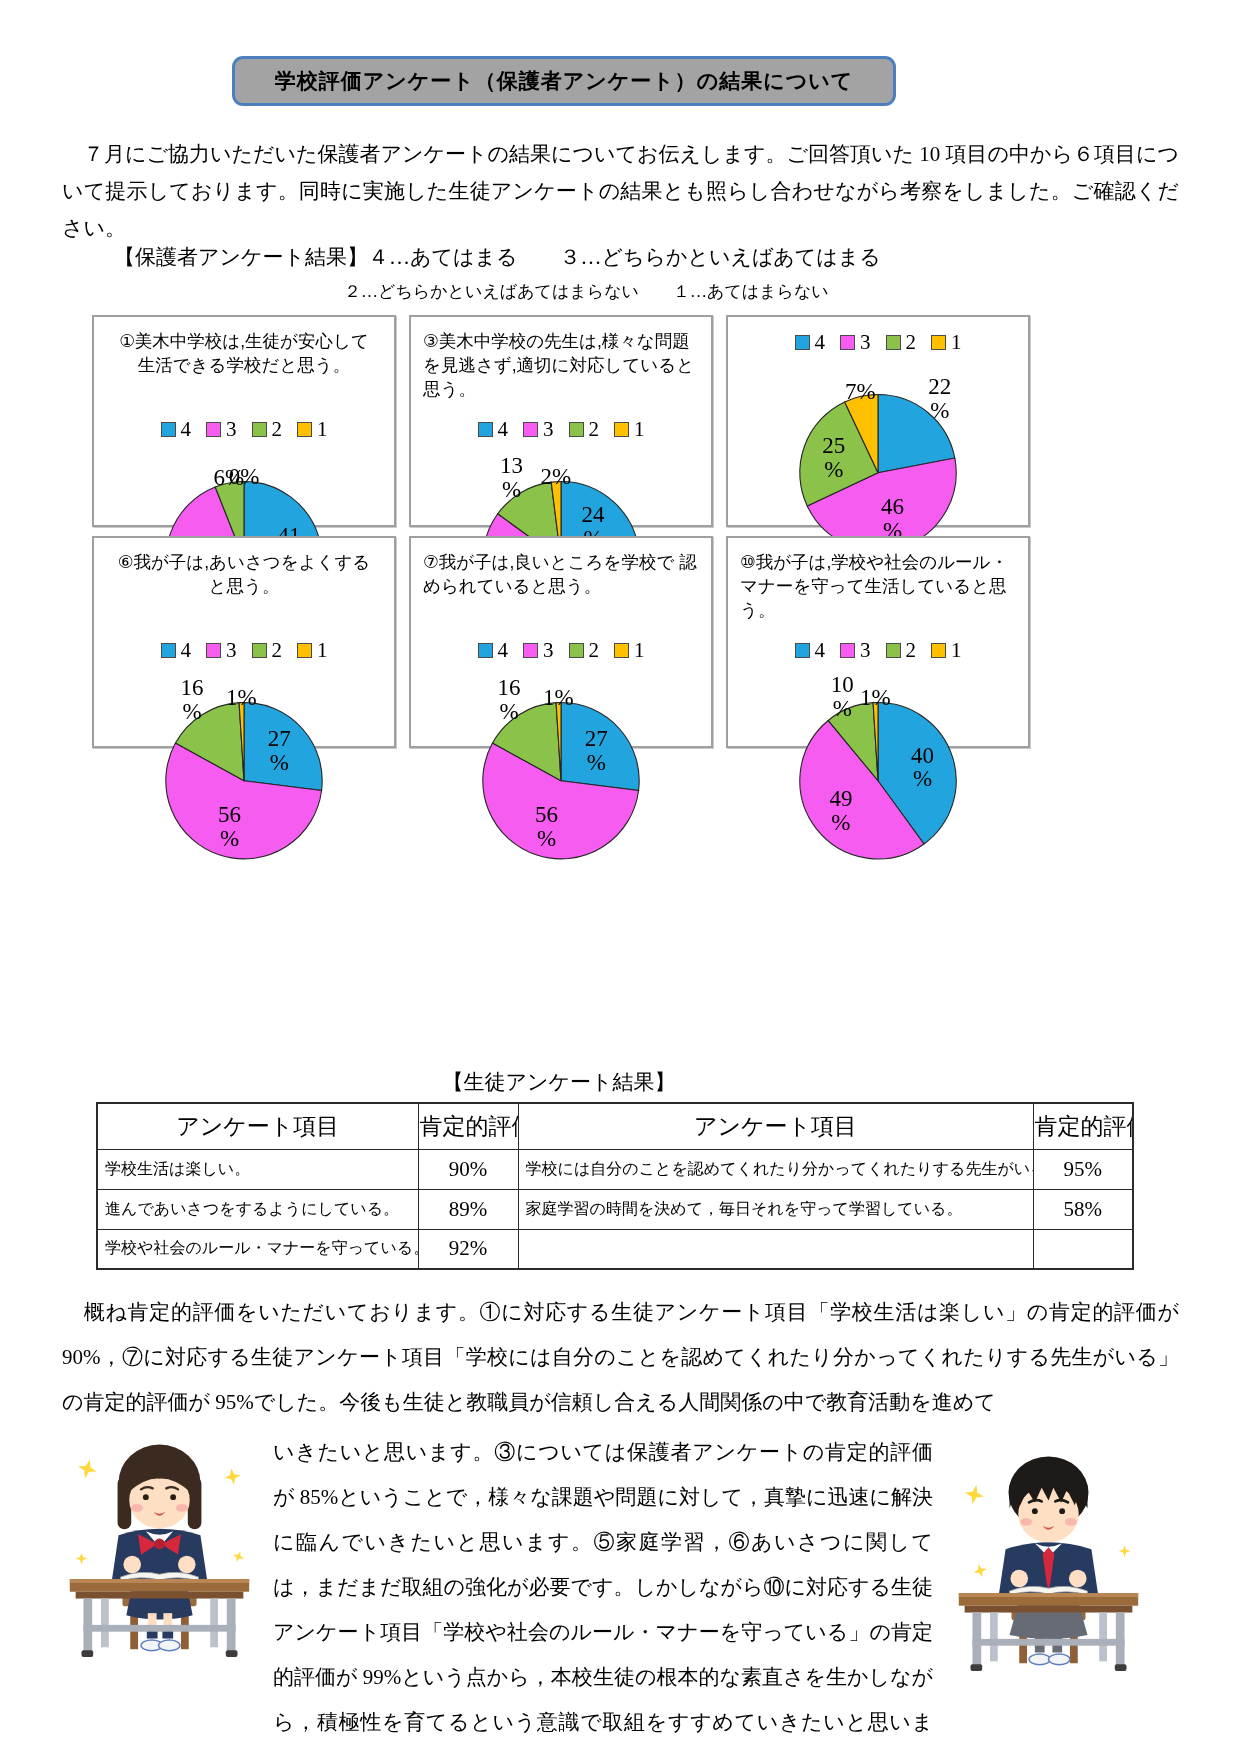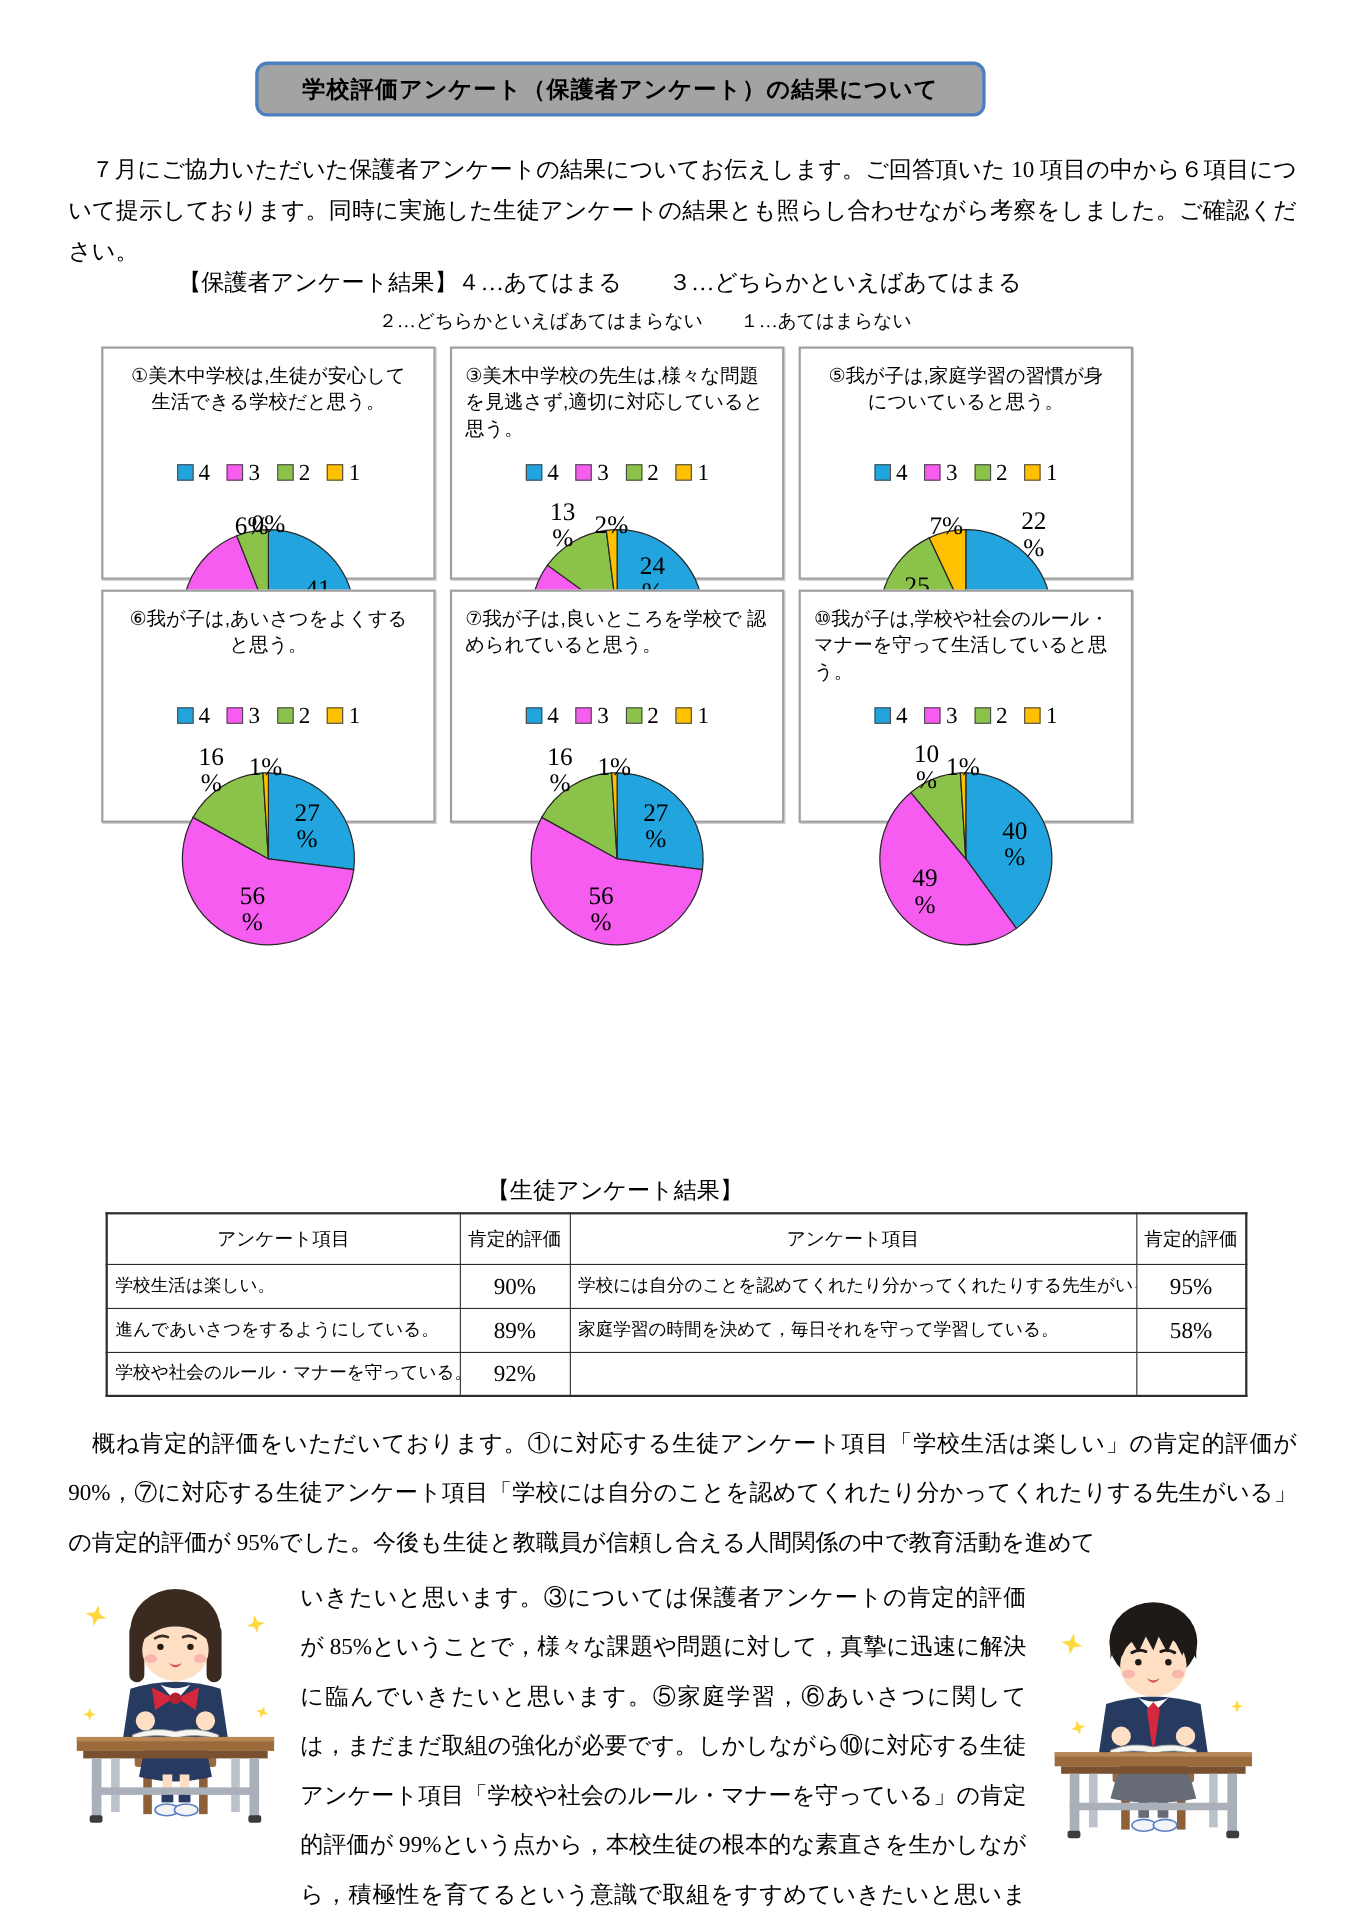--- a/index.html
+++ b/index.html
@@ -10,21 +10,21 @@
   
   .banner{left:232px;top:56px;width:664px;height:50px;background:#a3a3a3;
           border:3px solid #4d7ebf;border-radius:11px;display:flex;
           align-items:center;justify-content:center;box-sizing:border-box;}
   .banner span{font-family:"Liberation Sans","DejaVu Sans",sans-serif;
                font-weight:bold;font-size:21px;letter-spacing:1px;}
 
   
   .para{font-size:21px;line-height:37px;text-align:justify;}
   .intro{left:62px;top:136px;width:1117px;}
-  .scale1{left:114px;top:243px;font-size:21px;margin-left:48px;}
+  .scale1{left:114px;top:243px;font-size:21px;}
   .scale2{left:344px;top:280px;font-size:17px;}
 
   
   .grid{left:92px;top:315px;width:938px;display:grid;
         grid-template-columns:repeat(3,1fr);gap:9px 13px;}
   .chart-box{border:2px solid #9f9f9f;box-shadow:1px 1px 0 #c9c9c9;background:#fff;
              height:212px;box-sizing:border-box;padding:12px 12px 2px;
              display:flex;flex-direction:column;gap:11px;}
   .chart-title{font-family:"Liberation Sans","DejaVu Sans",sans-serif;
                font-size:17.5px;line-height:24px;height:76px;flex:none;}
@@ -35,21 +35,21 @@
   .swatch{width:15px;height:15px;border:1.5px solid #4a4a4a;box-sizing:border-box;display:inline-block;}
   svg.pie{width:100%;display:block;flex:none;}
 
   
   .tbl-title{left:0;top:1068px;width:1118px;text-align:center;font-size:21px;}
   table.students{left:96px;top:1102px;position:absolute;border-collapse:collapse;
                  table-layout:fixed;width:1036px;}
   table.students td,table.students th{border:1.6px solid #2b2b2b;box-sizing:border-box;
                  overflow:hidden;white-space:nowrap;}
   table.students{border:2.4px solid #2b2b2b;}
-  th.hdr{font-weight:normal;font-size:17px;height:46px;text-align:center;}
+  th.hdr{font-weight:normal;font-size:23px;height:46px;text-align:center;}
   td.item{font-size:16px;padding-left:7px;height:40px;
           font-family:"Liberation Sans","DejaVu Sans",sans-serif;
           transform-origin:left center;}
   td.pct{font-size:21px;text-align:center;}
 
   
   .concl1{left:62px;top:1290px;width:1117px;font-size:21px;line-height:45px;text-align:justify;}
   .concl-row{left:62px;top:1420px;width:1117px;display:flex;}
   .illus{flex:none;}
   .illus-girl{width:195px;}
@@ -123,21 +123,20 @@
         <path d="M150,116 L234.83,110.66 A85,85 0 1 1 81.23,66.04 Z" fill="#f55cef" stroke="#262626" stroke-width="1.2"></path>
         <path d="M150,116 L81.23,66.04 A85,85 0 0 1 139.35,31.67 Z" fill="#8ac24a" stroke="#262626" stroke-width="1.2"></path>
         <path d="M150,116 L139.35,31.67 A85,85 0 0 1 150.00,31.00 Z" fill="#ffc000" stroke="#262626" stroke-width="1.2"></path>
         <text text-anchor="middle" font-size="25" fill="#000"><tspan x="184.9" y="74.8">24</tspan><tspan x="184.9" y="100.8">%</tspan></text>
         <text text-anchor="middle" font-size="25" fill="#000"><tspan x="135.8" y="161.0">61</tspan><tspan x="135.8" y="187.0">%</tspan></text>
         <text text-anchor="middle" font-size="25" fill="#000"><tspan x="96.3" y="21.3">13</tspan><tspan x="96.3" y="47.3">%</tspan></text>
         <text text-anchor="middle" font-size="25" fill="#000" x="144.4" y="33.8">2%</text>
       </svg>
     </div>
     <div class="chart-box">
-      <div class="chart-title center">⑤我が子は,家庭学習の習慣が身についていると思う。</div>
       <div class="chart-legend">
         <span class="legend-item">
           <span class="swatch" style="background: rgb(34, 165, 223);"></span>
           <span>4</span>
         </span>
         <span class="legend-item">
           <span class="swatch" style="background: rgb(245, 92, 239);"></span>
           <span>3</span>
         </span>
         <span class="legend-item">

